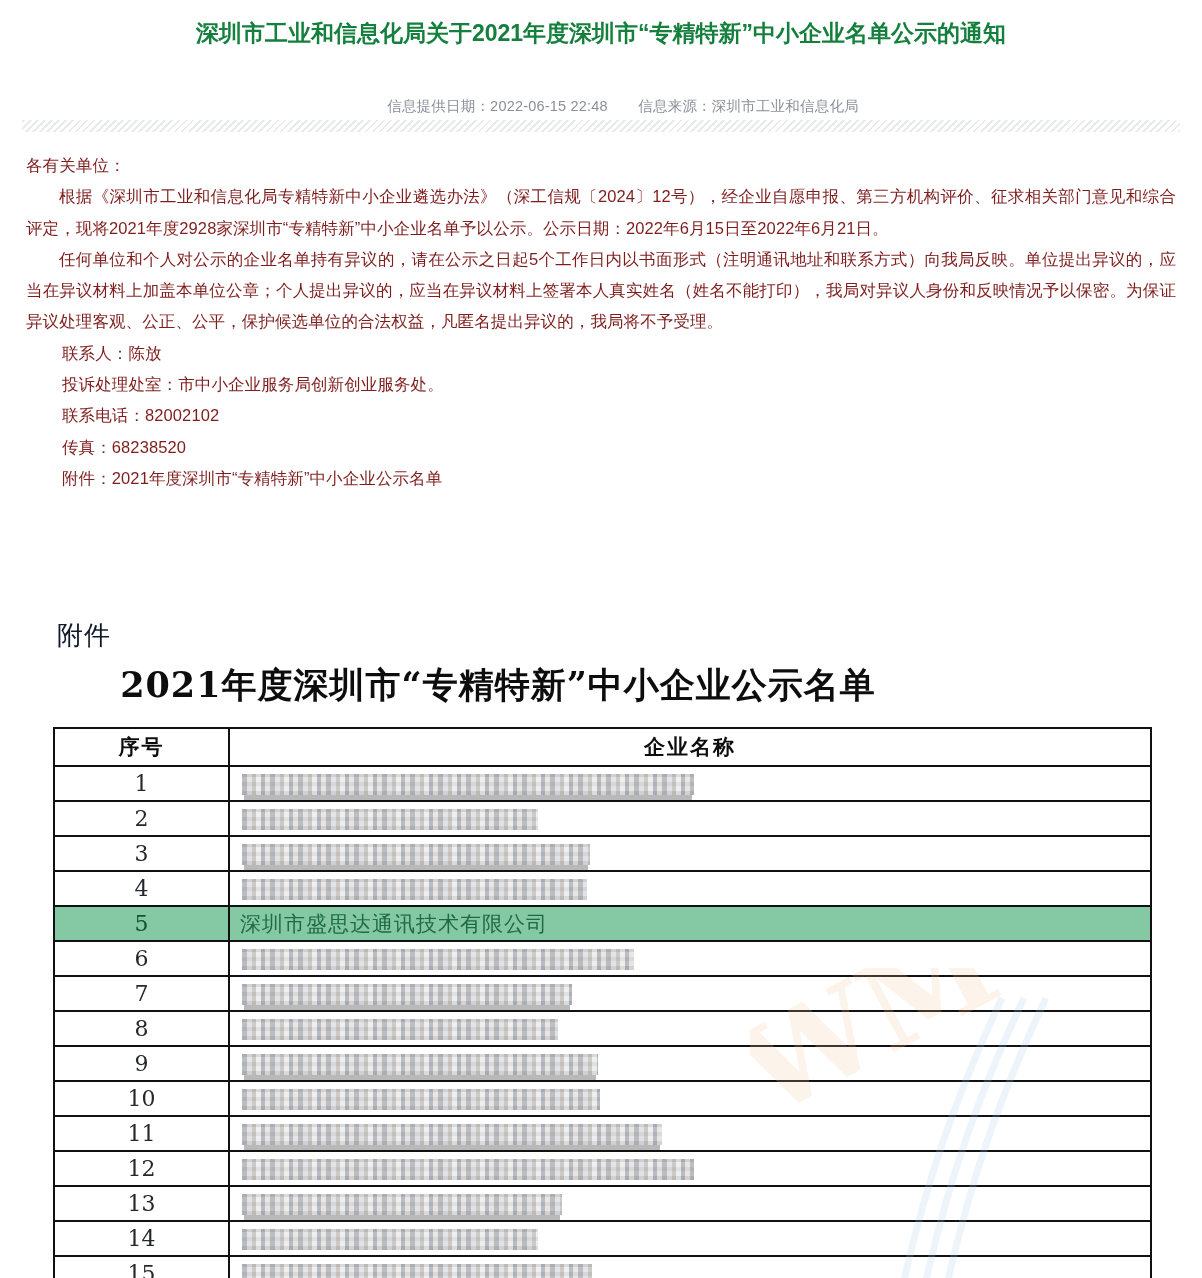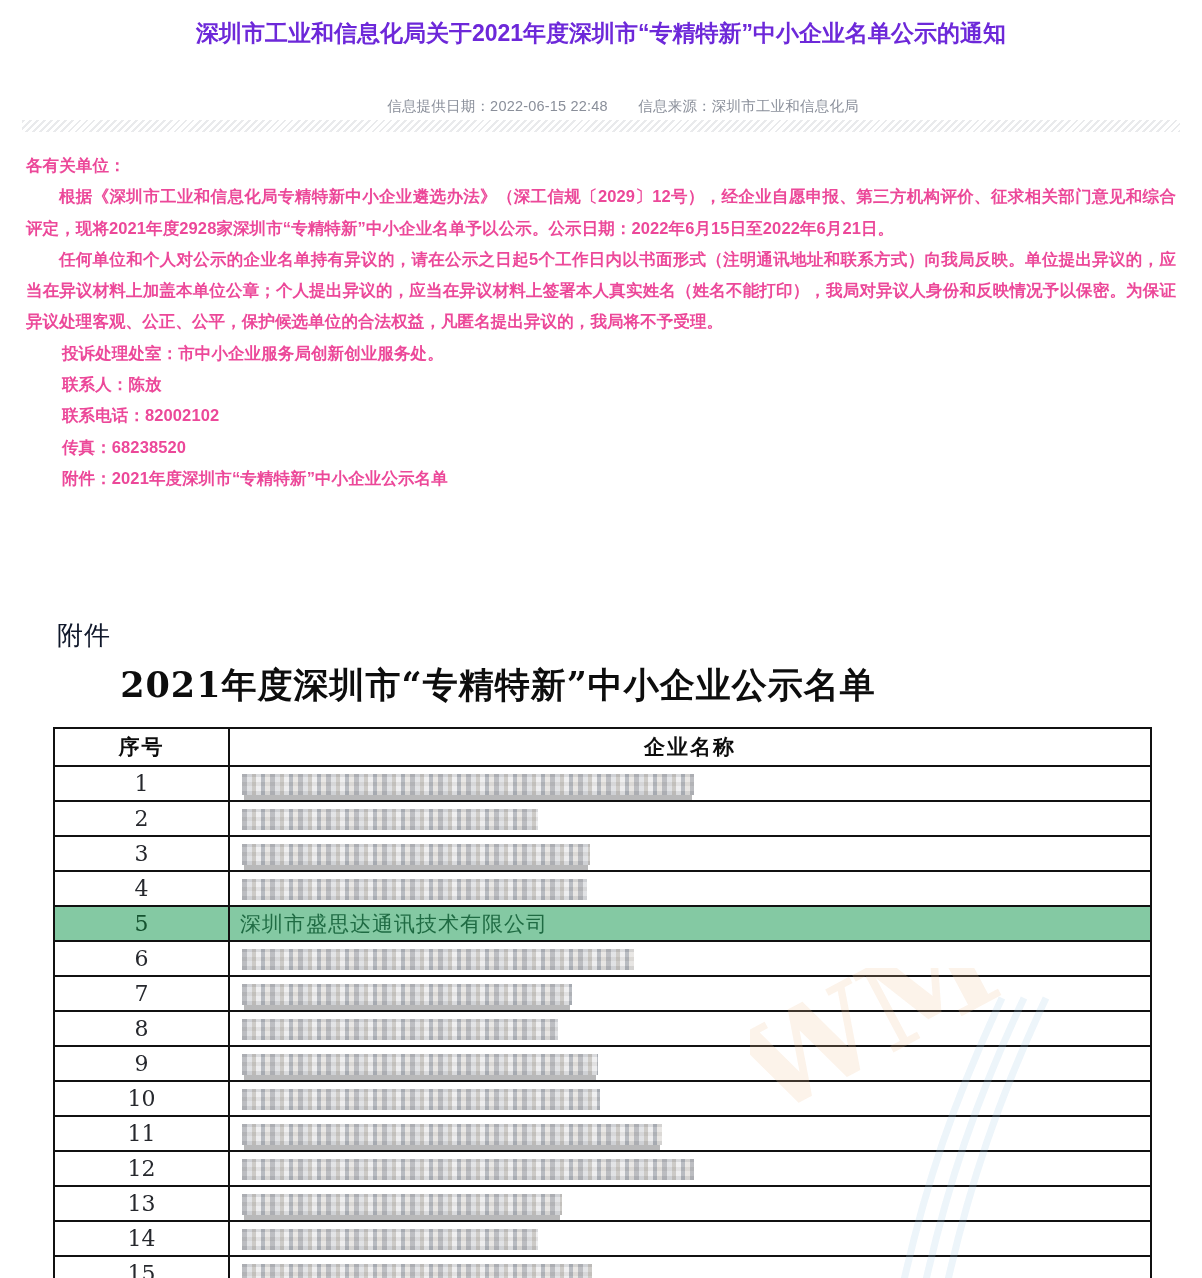--- a/index.html
+++ b/index.html
@@ -14,21 +14,21 @@
     font-family: "Liberation Sans", "DejaVu Sans", sans-serif;
     color: #4a5160;
     position: relative;
   }
 
   
   .doc-title {
     text-align: center;
     font-size: 23px;
     font-weight: bold;
-    color: #6d28d9;
+    color: #15803d;
     letter-spacing: 0px;
     padding-top: 16px;
     line-height: 34px;
   }
   .meta-line {
     text-align: center;
     font-size: 14.5px;
     color: #8a8f9a;
     margin-top: 47px;
     letter-spacing: 0.2px;
@@ -52,25 +52,24 @@
   
   .body-wrap {
     position: absolute;
     top: 150px;
     left: 26px;
     width: 1150px;
   }
   .para {
     font-size: 16.5px;
     line-height: 31.3px;
-    color: #ec4899;
+    color: #7f1d1d;
     text-align: justify;
     margin: 0;
     letter-spacing: 0.1px;
-    font-weight: bold;
   }
   .para.indent { text-indent: 2em; }
   .para.hang { padding-left: 36px; }
 
   .signature {
     margin-top: 20px;
     text-align: right;
     padding-right: 22px;
     font-size: 16.5px;
     line-height: 31px;
@@ -186,24 +185,24 @@
 <div class="meta-line">
   <span>信息提供日期：2022-06-15 22:48</span>
   <span class="meta-gap"></span>
   <span>信息来源：深圳市工业和信息化局</span>
 </div>
 
 <div class="hatch-divider"></div>
 
 <div class="body-wrap">
   <p class="para">各有关单位：</p>
-  <p class="para indent">根据《深圳市工业和信息化局专精特新中小企业遴选办法》（深工信规〔2029〕12号），经企业自愿申报、第三方机构评价、征求相关部门意见和综合评定，现将2021年度2928家深圳市“专精特新”中小企业名单予以公示。公示日期：2022年6月15日至2022年6月21日。</p>
+  <p class="para indent">根据《深圳市工业和信息化局专精特新中小企业遴选办法》（深工信规〔2024〕12号），经企业自愿申报、第三方机构评价、征求相关部门意见和综合评定，现将2021年度2928家深圳市“专精特新”中小企业名单予以公示。公示日期：2022年6月15日至2022年6月21日。</p>
   <p class="para indent">任何单位和个人对公示的企业名单持有异议的，请在公示之日起5个工作日内以书面形式（注明通讯地址和联系方式）向我局反映。单位提出异议的，应当在异议材料上加盖本单位公章；个人提出异议的，应当在异议材料上签署本人真实姓名（姓名不能打印），我局对异议人身份和反映情况予以保密。为保证异议处理客观、公正、公平，保护候选单位的合法权益，凡匿名提出异议的，我局将不予受理。</p>
+  <p class="para hang">联系人：陈放</p>
   <p class="para hang">投诉处理处室：市中小企业服务局创新创业服务处。</p>
-  <p class="para hang">联系人：陈放</p>
   <p class="para hang">联系电话：82002102</p>
   <p class="para hang">传真：68238520</p>
   <p class="para hang">附件：2021年度深圳市“专精特新”中小企业公示名单</p>
 
 </div>
 
 <div class="attach-label">附件</div>
 <div class="attach-title">2021年度深圳市“专精特新”中小企业公示名单</div>
 
 <table class="list-table">

